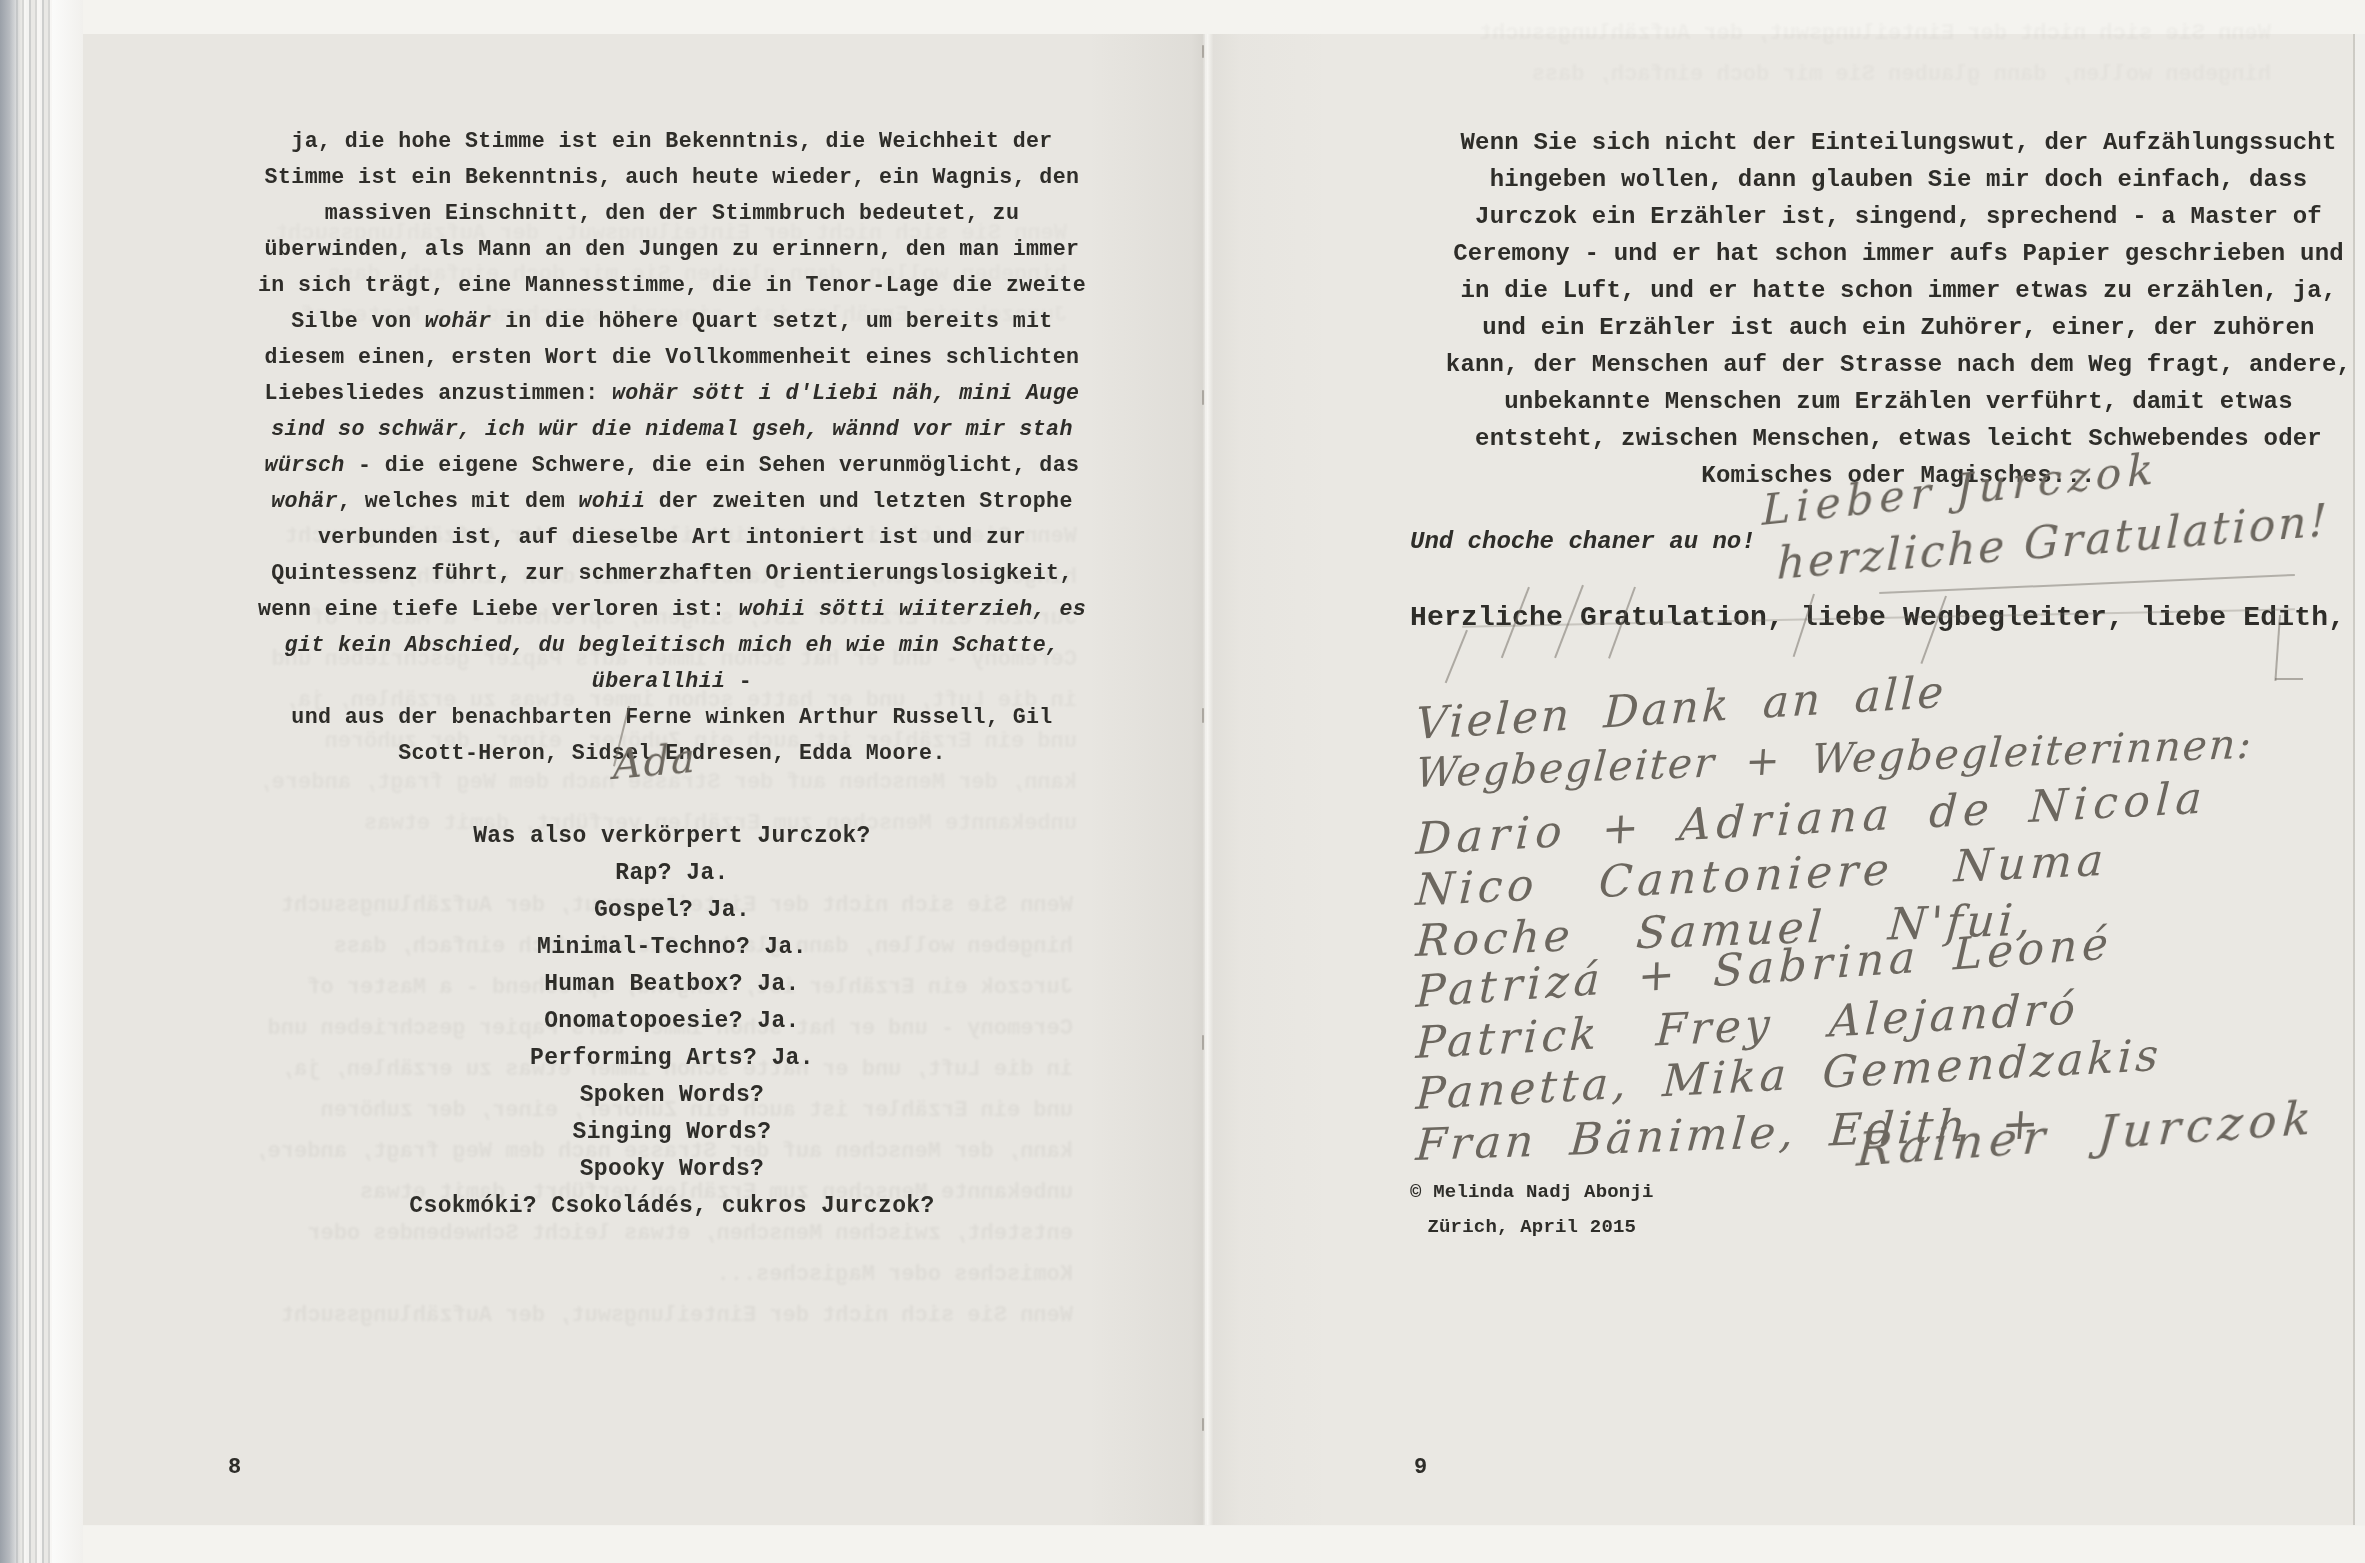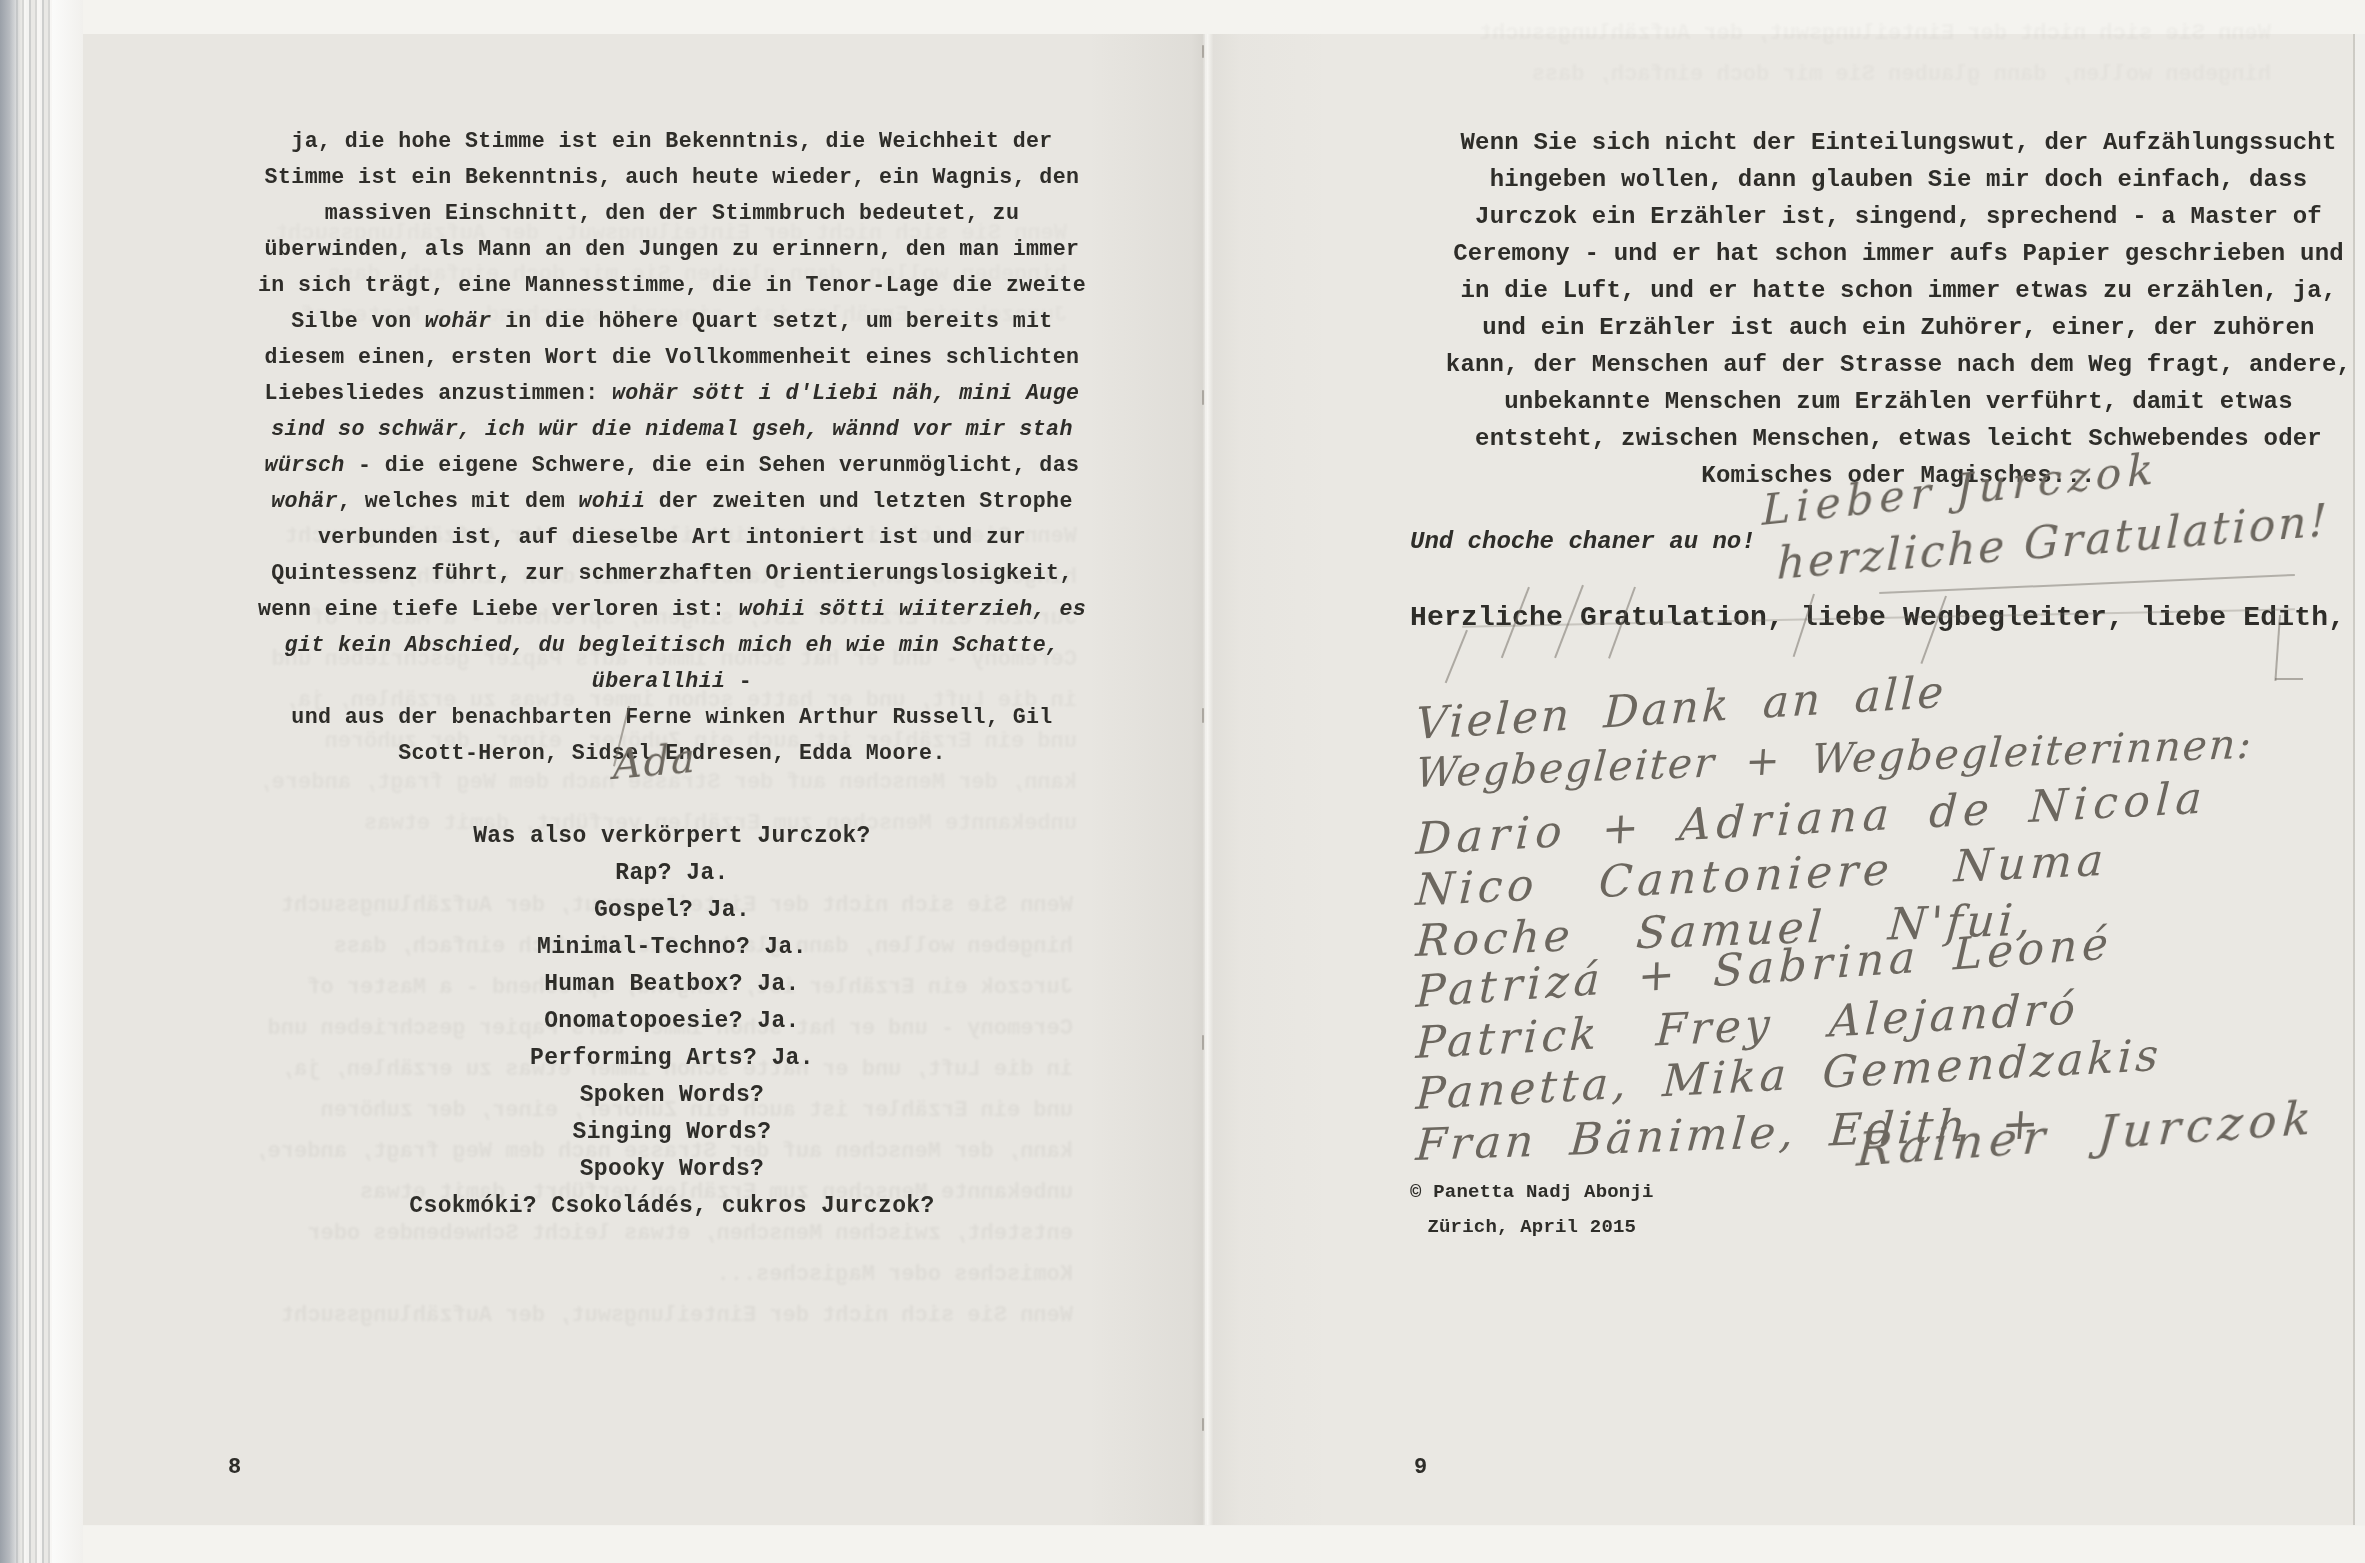--- a/index.html
+++ b/index.html
@@ -124,17 +124,17 @@
   <div class="abs stroke vstroke sl3"></div>
   <div class="abs stroke vstroke sl4"></div>
   <div class="abs stroke vstroke sl5"></div>
   <div class="abs stroke vstroke sl6"></div>
   <div class="abs stroke vstroke bracket-v"></div>
   <div class="abs stroke hstroke bracket-h"></div>
 
   <div class="abs hw hw-note"><div class="line">Vielen Dank an alle</div><div class="line">Wegbegleiter + Wegbegleiterinnen:</div><div class="line">Dario + Adriana de Nicola</div><div class="line">Nico Cantoniere Numa</div><div class="line">Roche Samuel N'fui,</div><div class="line">Patrizá + Sabrina Leoné</div><div class="line">Patrick Frey Alejandró</div><div class="line">Panetta, Mika Gemendzakis</div><div class="line">Fran Bänimle, Edith +</div></div>
   <div class="abs hw hw-sign">Rainer Jurczok</div>
 
-  <div class="abs type credit"><div class="line">© Panetta Nadj Abonji</div><div class="line">Zürich, April 2015</div></div>
+  <div class="abs type credit"><div class="line">© Melinda Nadj Abonji</div><div class="line">Zürich, April 2015</div></div>
   <div class="abs pagenum" style="left:1414px;top:1455px;">9</div>
 
 </div>
 
 
 </body></html>

